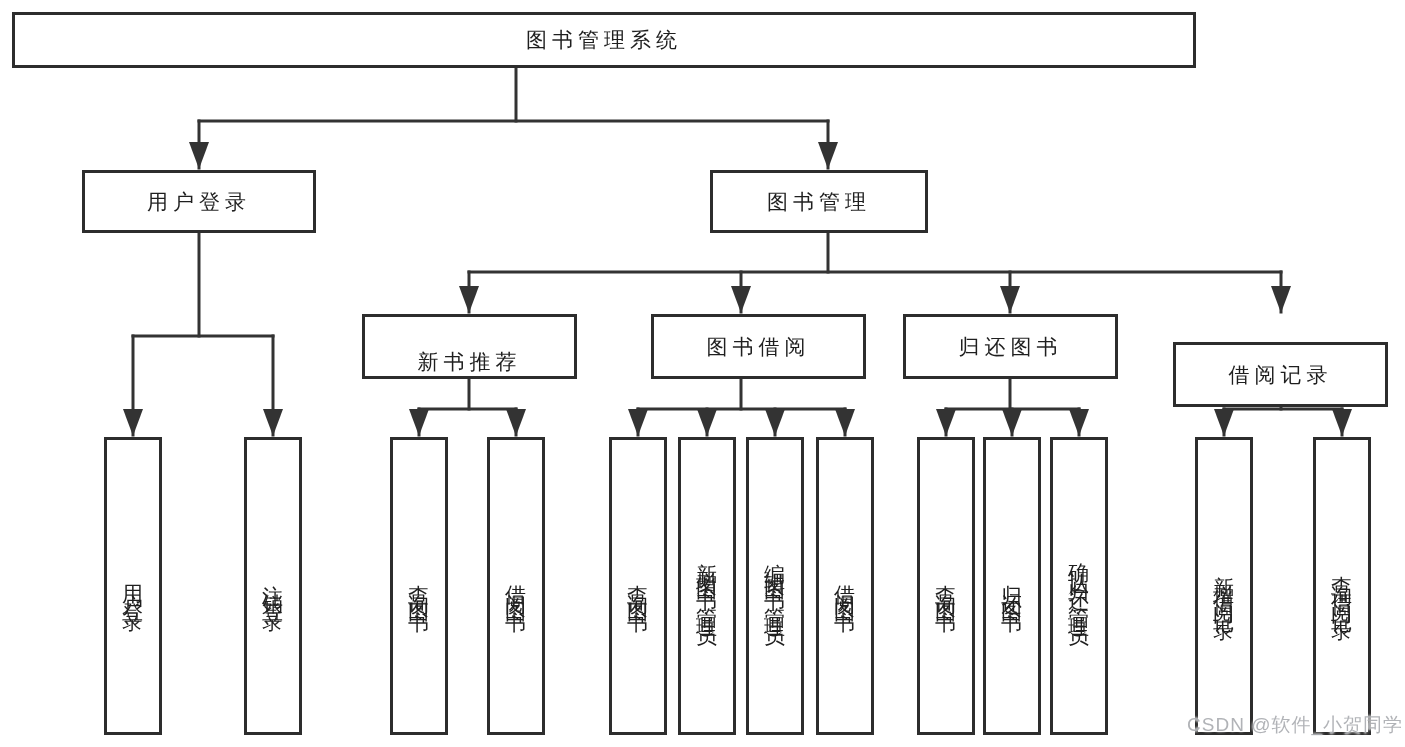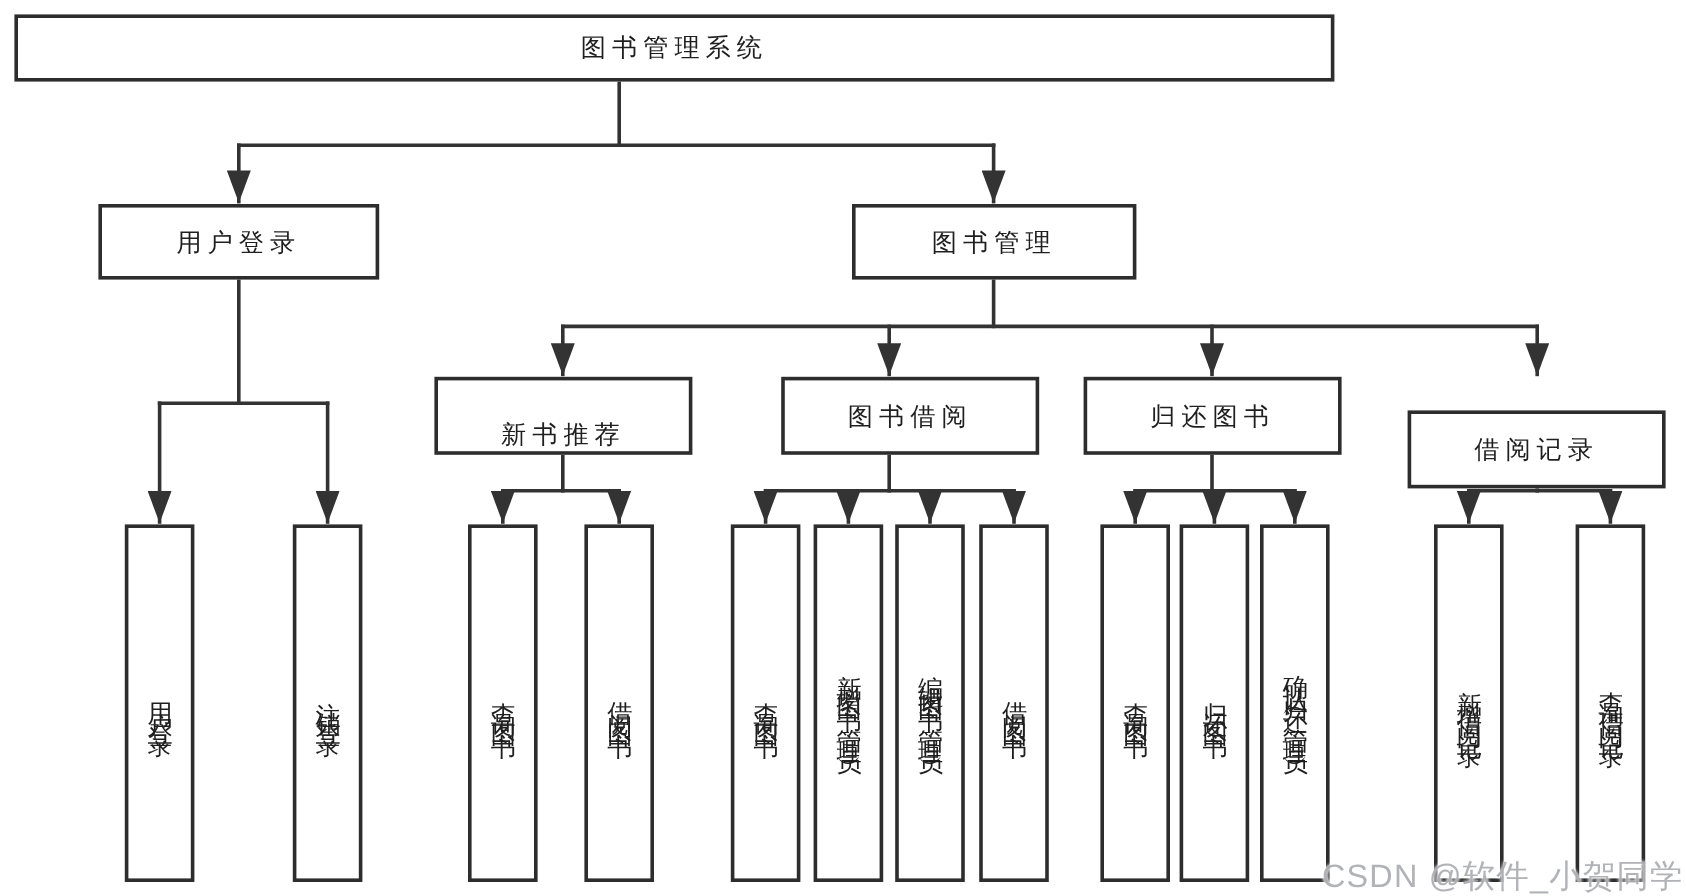--- a/index.html
+++ b/index.html
@@ -34,24 +34,24 @@
   }
   .node.leaf .lbl {
     writing-mode: vertical-rl;
     text-orientation: mixed;
     letter-spacing: 9px;
     font-size: 21px;
     white-space: normal;
     line-height: 1;
   }
   
-  .n-root  { left: 12px;  top: 12px;  width: 1100px; height: 56px; }
+  .n-root  { left: 12px;  top: 12px;  width: 1184px; height: 56px; }
   
   .n-l2a   { left: 82px;  top: 170px; width: 234px;  height: 63px; }
-  .n-l2b   { left: 710px; top: 170px; width: 237px;  height: 63px; }
+  .n-l2b   { left: 710px; top: 170px; width: 218px;  height: 63px; }
   
   .n-l3    { top: 314px; height: 65px; width: 215px; }
   .n-l3a   { left: 362px; align-items: flex-end; }
   .n-l3b   { left: 651px; }
   .n-l3c   { left: 903px; }
   .n-l3d   { left: 1173px; margin-top: 28px; }
   
   .leaf    { top: 437px; height: 298px; width: 58px; }
   .lf-1  { left: 104px; }
   .lf-2  { left: 244px; }
@@ -64,21 +64,21 @@
   .lf-9  { left: 917px; }
   .lf-10 { left: 983px; }
   .lf-11 { left: 1050px; }
   .lf-12 { left: 1195px; }
   .lf-13 { left: 1313px; }
   .watermark {
     position: absolute;
     right: 2px;
     top: 712px;
     z-index: 10;
-    font-size: 27px;
+    font-size: 19px;
     letter-spacing: 1px;
     color: rgba(166, 169, 173, 0.88);
     text-shadow: 0 0 3px #ffffff, 0 0 3px #ffffff;
     white-space: nowrap;
   }
 </style>
 </head>
 <body>
 
 <div class="stage">

